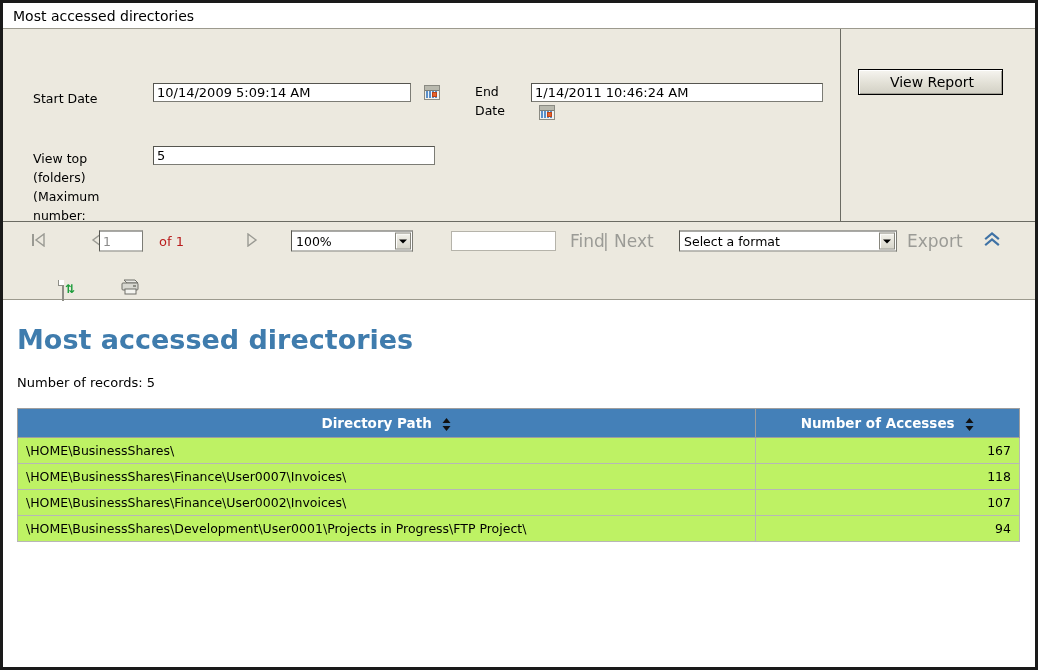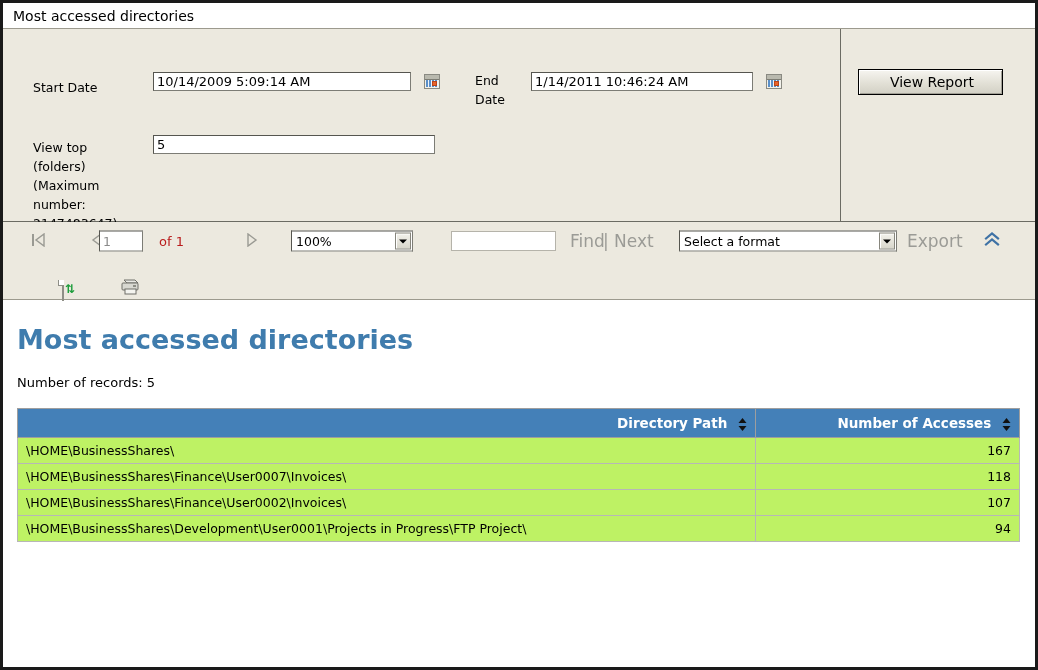--- a/index.html
+++ b/index.html
@@ -41,21 +41,21 @@
     height: 193px;
   }
   .param-left {
     position: absolute;
     left: 0; top: 0;
     width: 838px;
     height: 100%;
     border-right: 1px solid #6b6b63;
     box-sizing: border-box;
   }
-  .param-row { position: absolute; }
+  .param-row { position: absolute; margin-top: 11px; }
 
   .plabel {
     font-size: 12.5px;
     color: #000;
     line-height: 15px;
   }
   .ptext {
     font-family: "DejaVu Sans", "Liberation Sans", sans-serif;
     font-size: 13px;
     color: #000;
@@ -257,21 +257,21 @@
   table.report-table {
     border-collapse: collapse;
     width: 1002px;
     table-layout: fixed;
   }
   table.report-table th {
     background: #4480b8;
     color: #ffffff;
     font-size: 13.5px;
     font-weight: bold;
-    text-align: right;
+    text-align: center;
     padding: 6px 8px;
     border: 1px solid #9e9e9e;
     border-bottom: 1px solid #9e9e9e;
     height: 26px;
     box-sizing: border-box;
     vertical-align: middle;
   }
   table.report-table th.col-path { width: 738px; }
   table.report-table th.col-num  { width: 264px; }
   table.report-table td {
@@ -315,21 +315,21 @@
           <span class="cal-top"></span>
           <span class="cal-body"></span>
           <span class="cal-dot"></span>
         </span>
       </div>
 
       <div class="param-row" style="left:472px; top:41px; width:50px;">
         <span class="plabel">End Date</span>
       </div>
       <div class="param-row" style="left:528px; top:42px;">
-        <input class="ptext" style="width: 222px;" value="1/14/2011 10:46:24 AM">
+        <input class="ptext" style="width: 292px;" value="1/14/2011 10:46:24 AM">
         <span class="cal-icon" style="margin-left:8px;">
           <span class="cal-top"></span>
           <span class="cal-body"></span>
           <span class="cal-dot"></span>
         </span>
       </div>
 
       <div class="param-row" style="left:30px; top:108px; width:110px;">
         <span class="plabel">View top (folders) (Maximum number: 2147483647)</span>
       </div>

